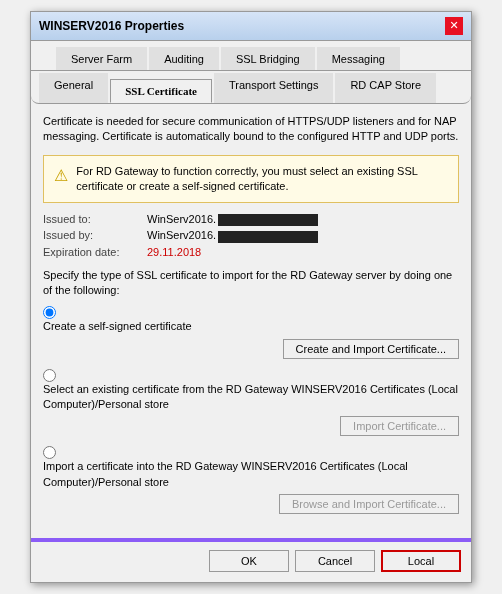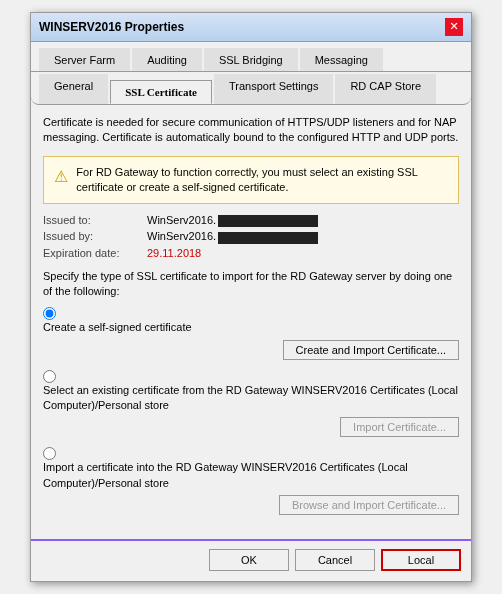--- a/index.html
+++ b/index.html
@@ -63,21 +63,21 @@
     .tab.active {
       background: #f0f0f0;
       border: 1px solid #999;
       border-bottom: 1px solid #f0f0f0;
       margin-top: 8px;
       z-index: 1;
       font-weight: bold;
       font-family: Liberation Serif, serif;
     }
     .tab-row1 {
-      padding: 4px 8px 0;
+      padding: 4px 25px 0;
     }
     .tab-row2 {
       padding: 0 8px 0;
       border-radius: 8px;
     }
     .content {
       padding: 10px 12px;
     }
     .info-text {
       font-size: 11px;
@@ -159,21 +159,21 @@
     }
     .btn:disabled {
       color: #999;
       cursor: default;
     }
     .btn-group {
       display: flex;
       justify-content: flex-end;
       padding: 8px 10px 10px;
       gap: 6px;
-      border-top: 2px solid #8b5cf6;
+      border-top: 4px solid #8b5cf6;
       margin-top: 6px;
     }
     .btn-apply {
       border: 2px solid #cc0000;
     }
   </style>
 </head>
 <body>
 
 <div class="window">

